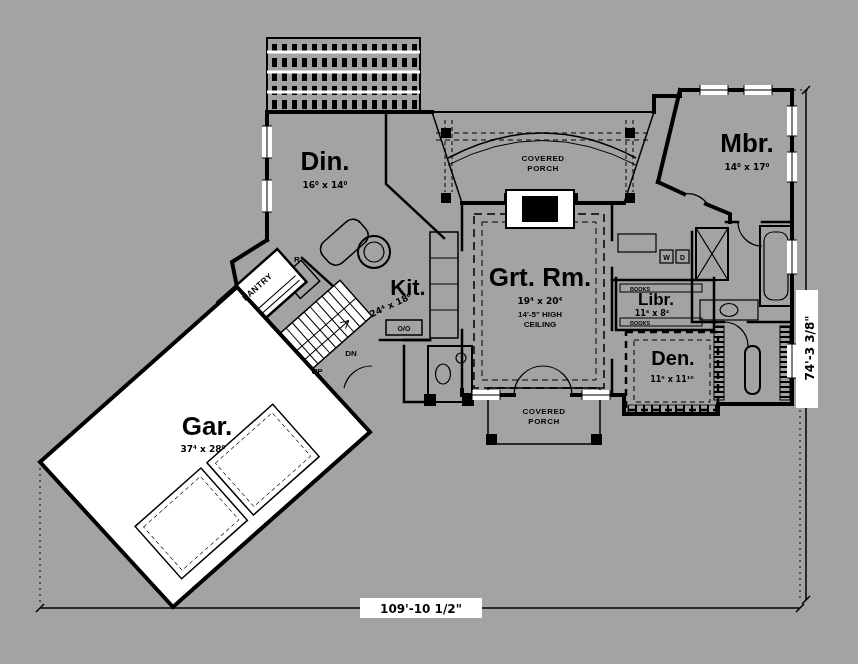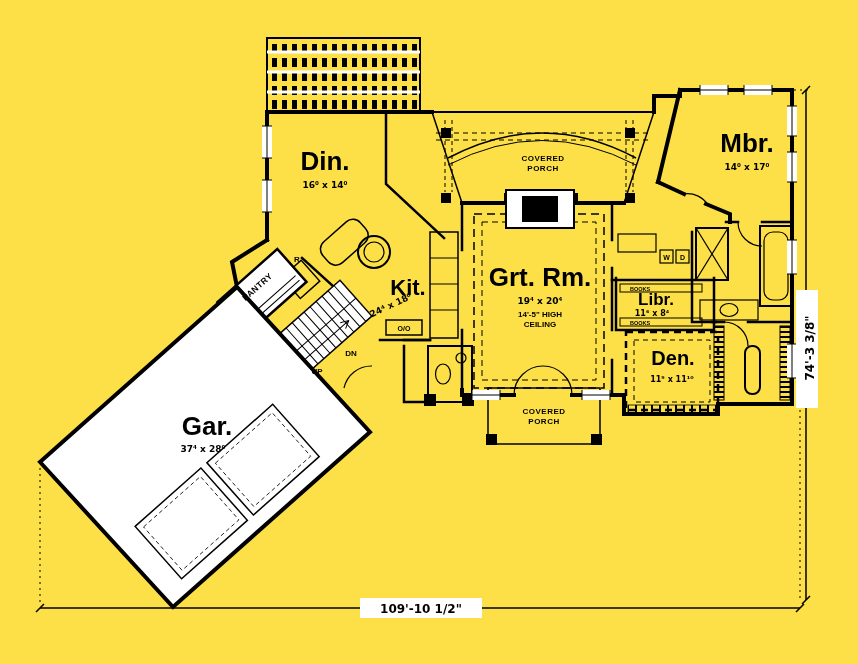--- a/index.html
+++ b/index.html
@@ -1,16 +1,16 @@
 <!DOCTYPE html>
 <html><head>
 <meta charset="utf-8">
 <style>
   html,body{margin:0;padding:0;background:#ffffff;}
-  .stage{position:relative;width:858px;height:664px;background:#fde047;overflow:hidden;}
+  .stage{position:relative;width:858px;height:664px;background:#a3a3a3;overflow:hidden;}
   svg{display:block;}
   text{fill:#000000;}
   .room-name{font-family:"Liberation Sans",sans-serif;font-weight:bold;}
   .dims{font-family:"DejaVu Sans",sans-serif;font-weight:bold;}
   .small-label{font-family:"Liberation Sans",sans-serif;font-weight:bold;letter-spacing:.5px;}
   .tiny-label{font-family:"Liberation Sans",sans-serif;font-weight:bold;}
   .dim-label{font-family:"DejaVu Sans",sans-serif;font-weight:bold;}
 </style>
 </head>
 <body>

